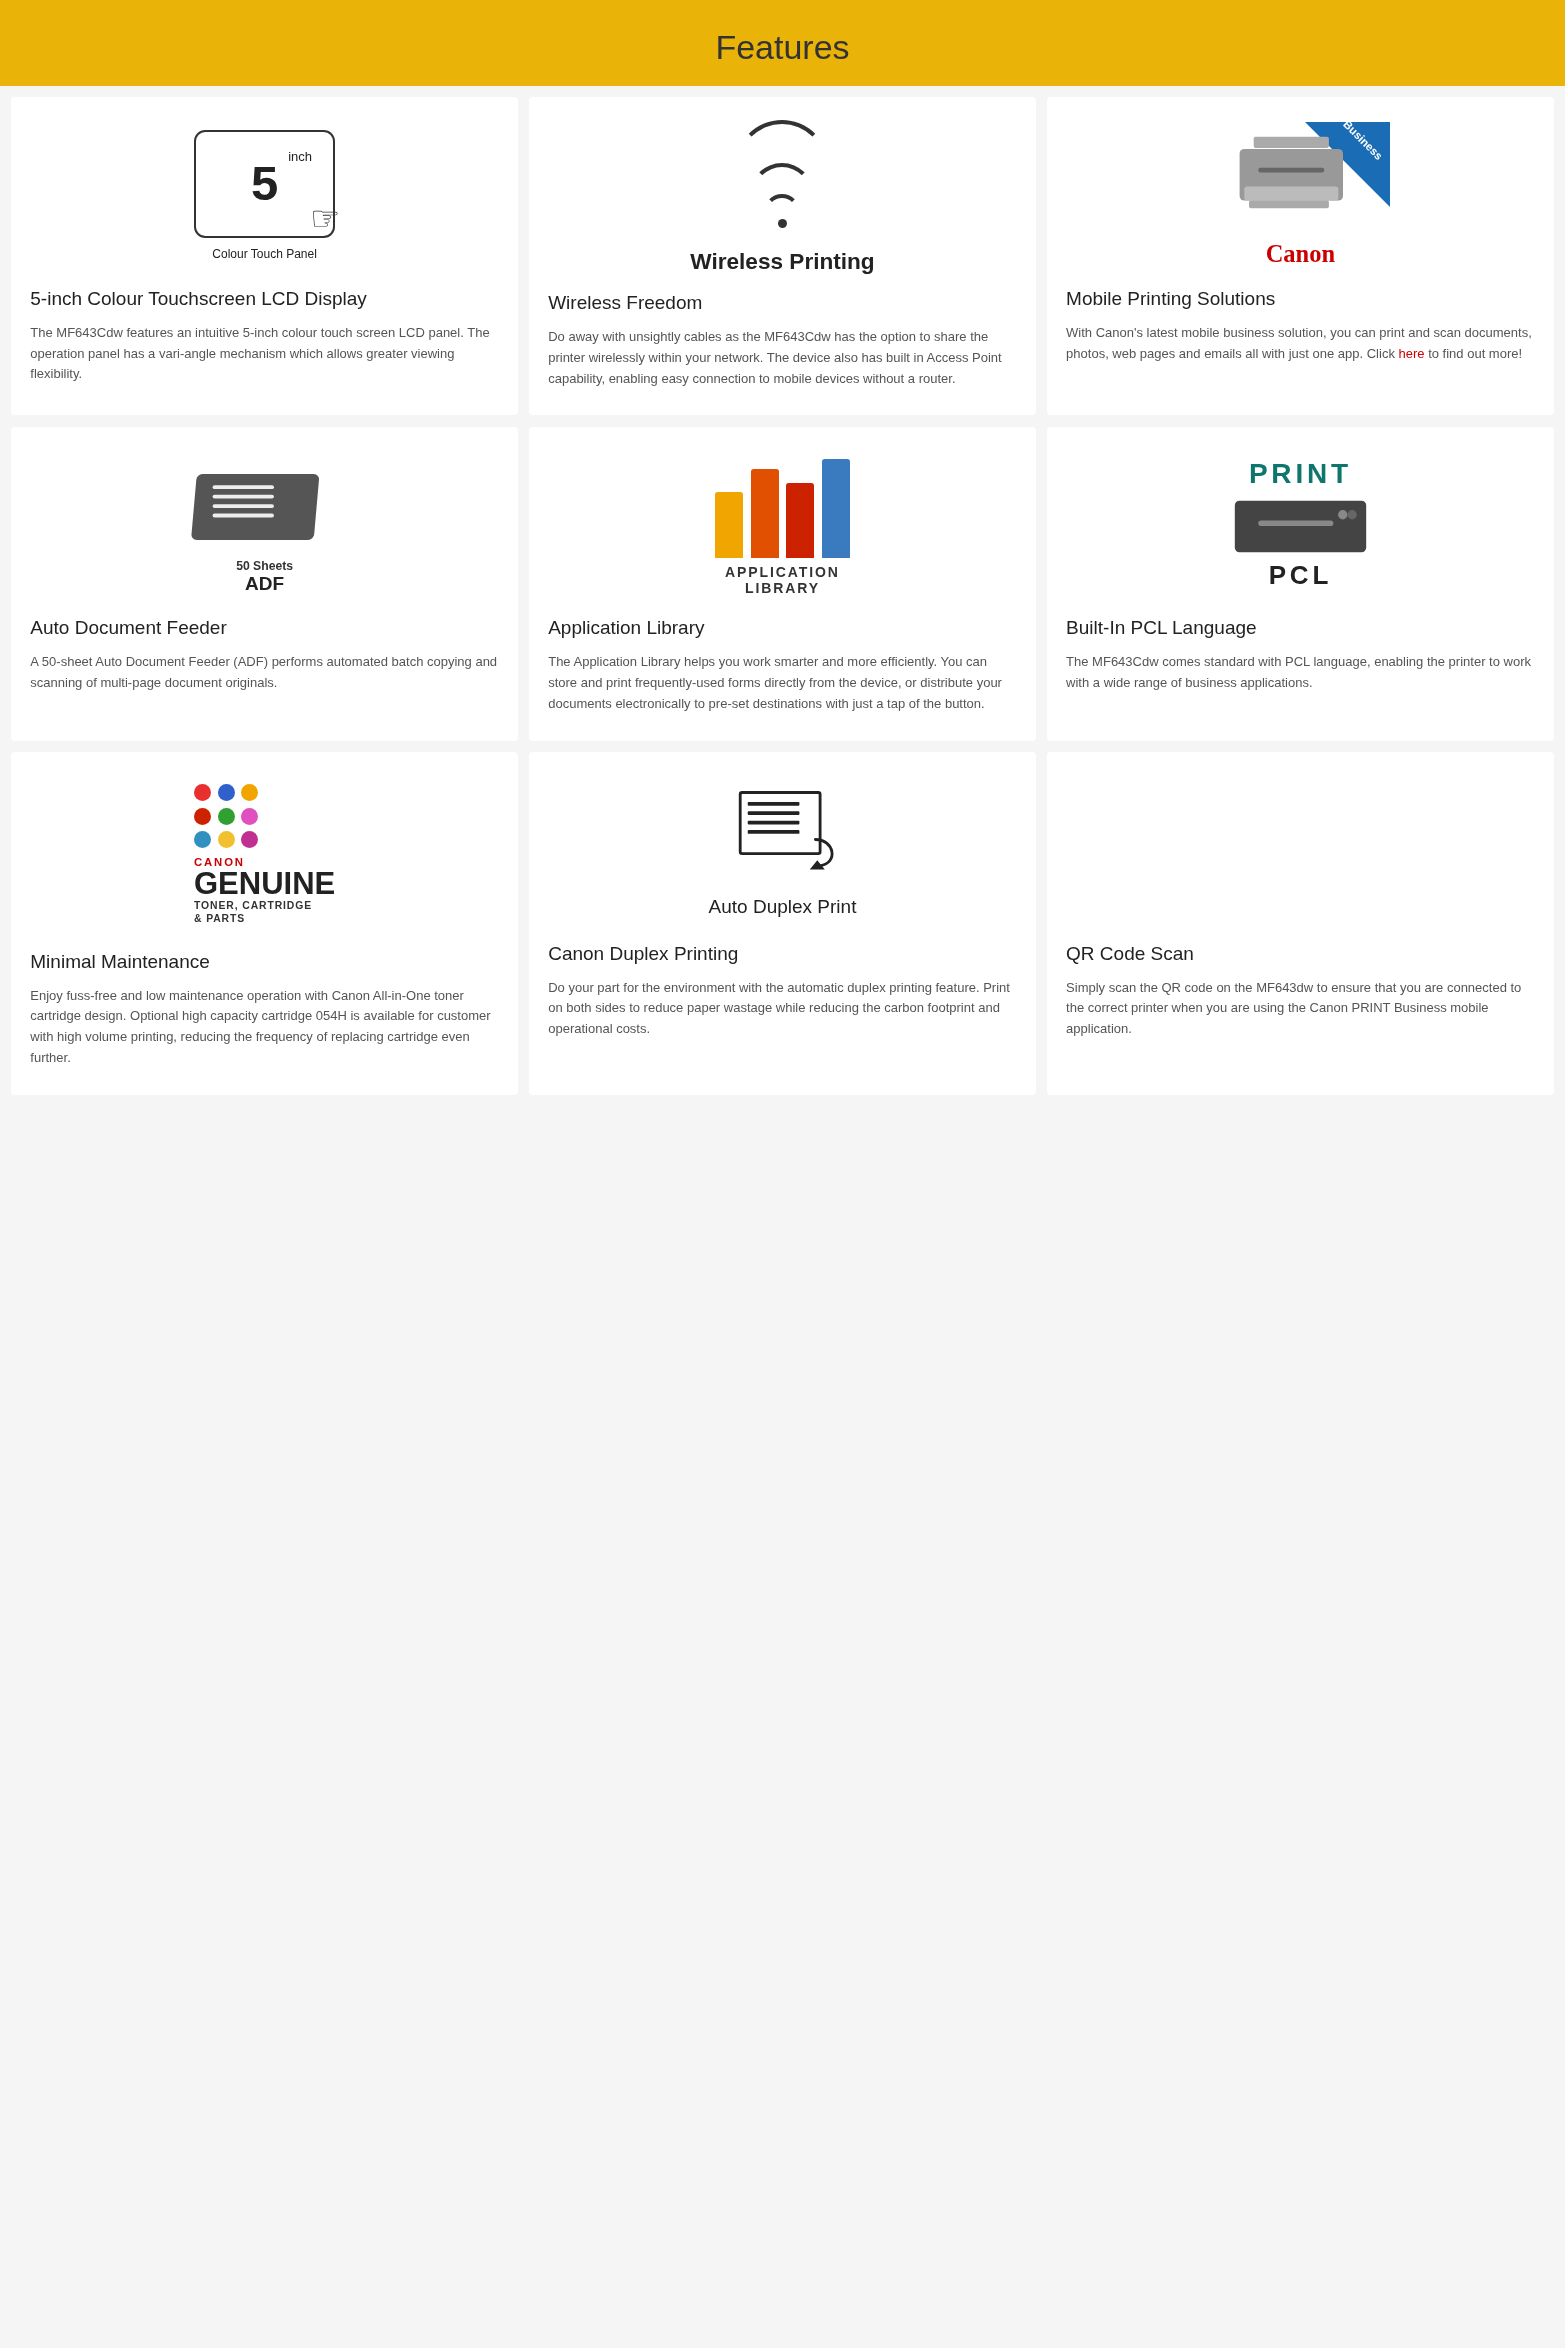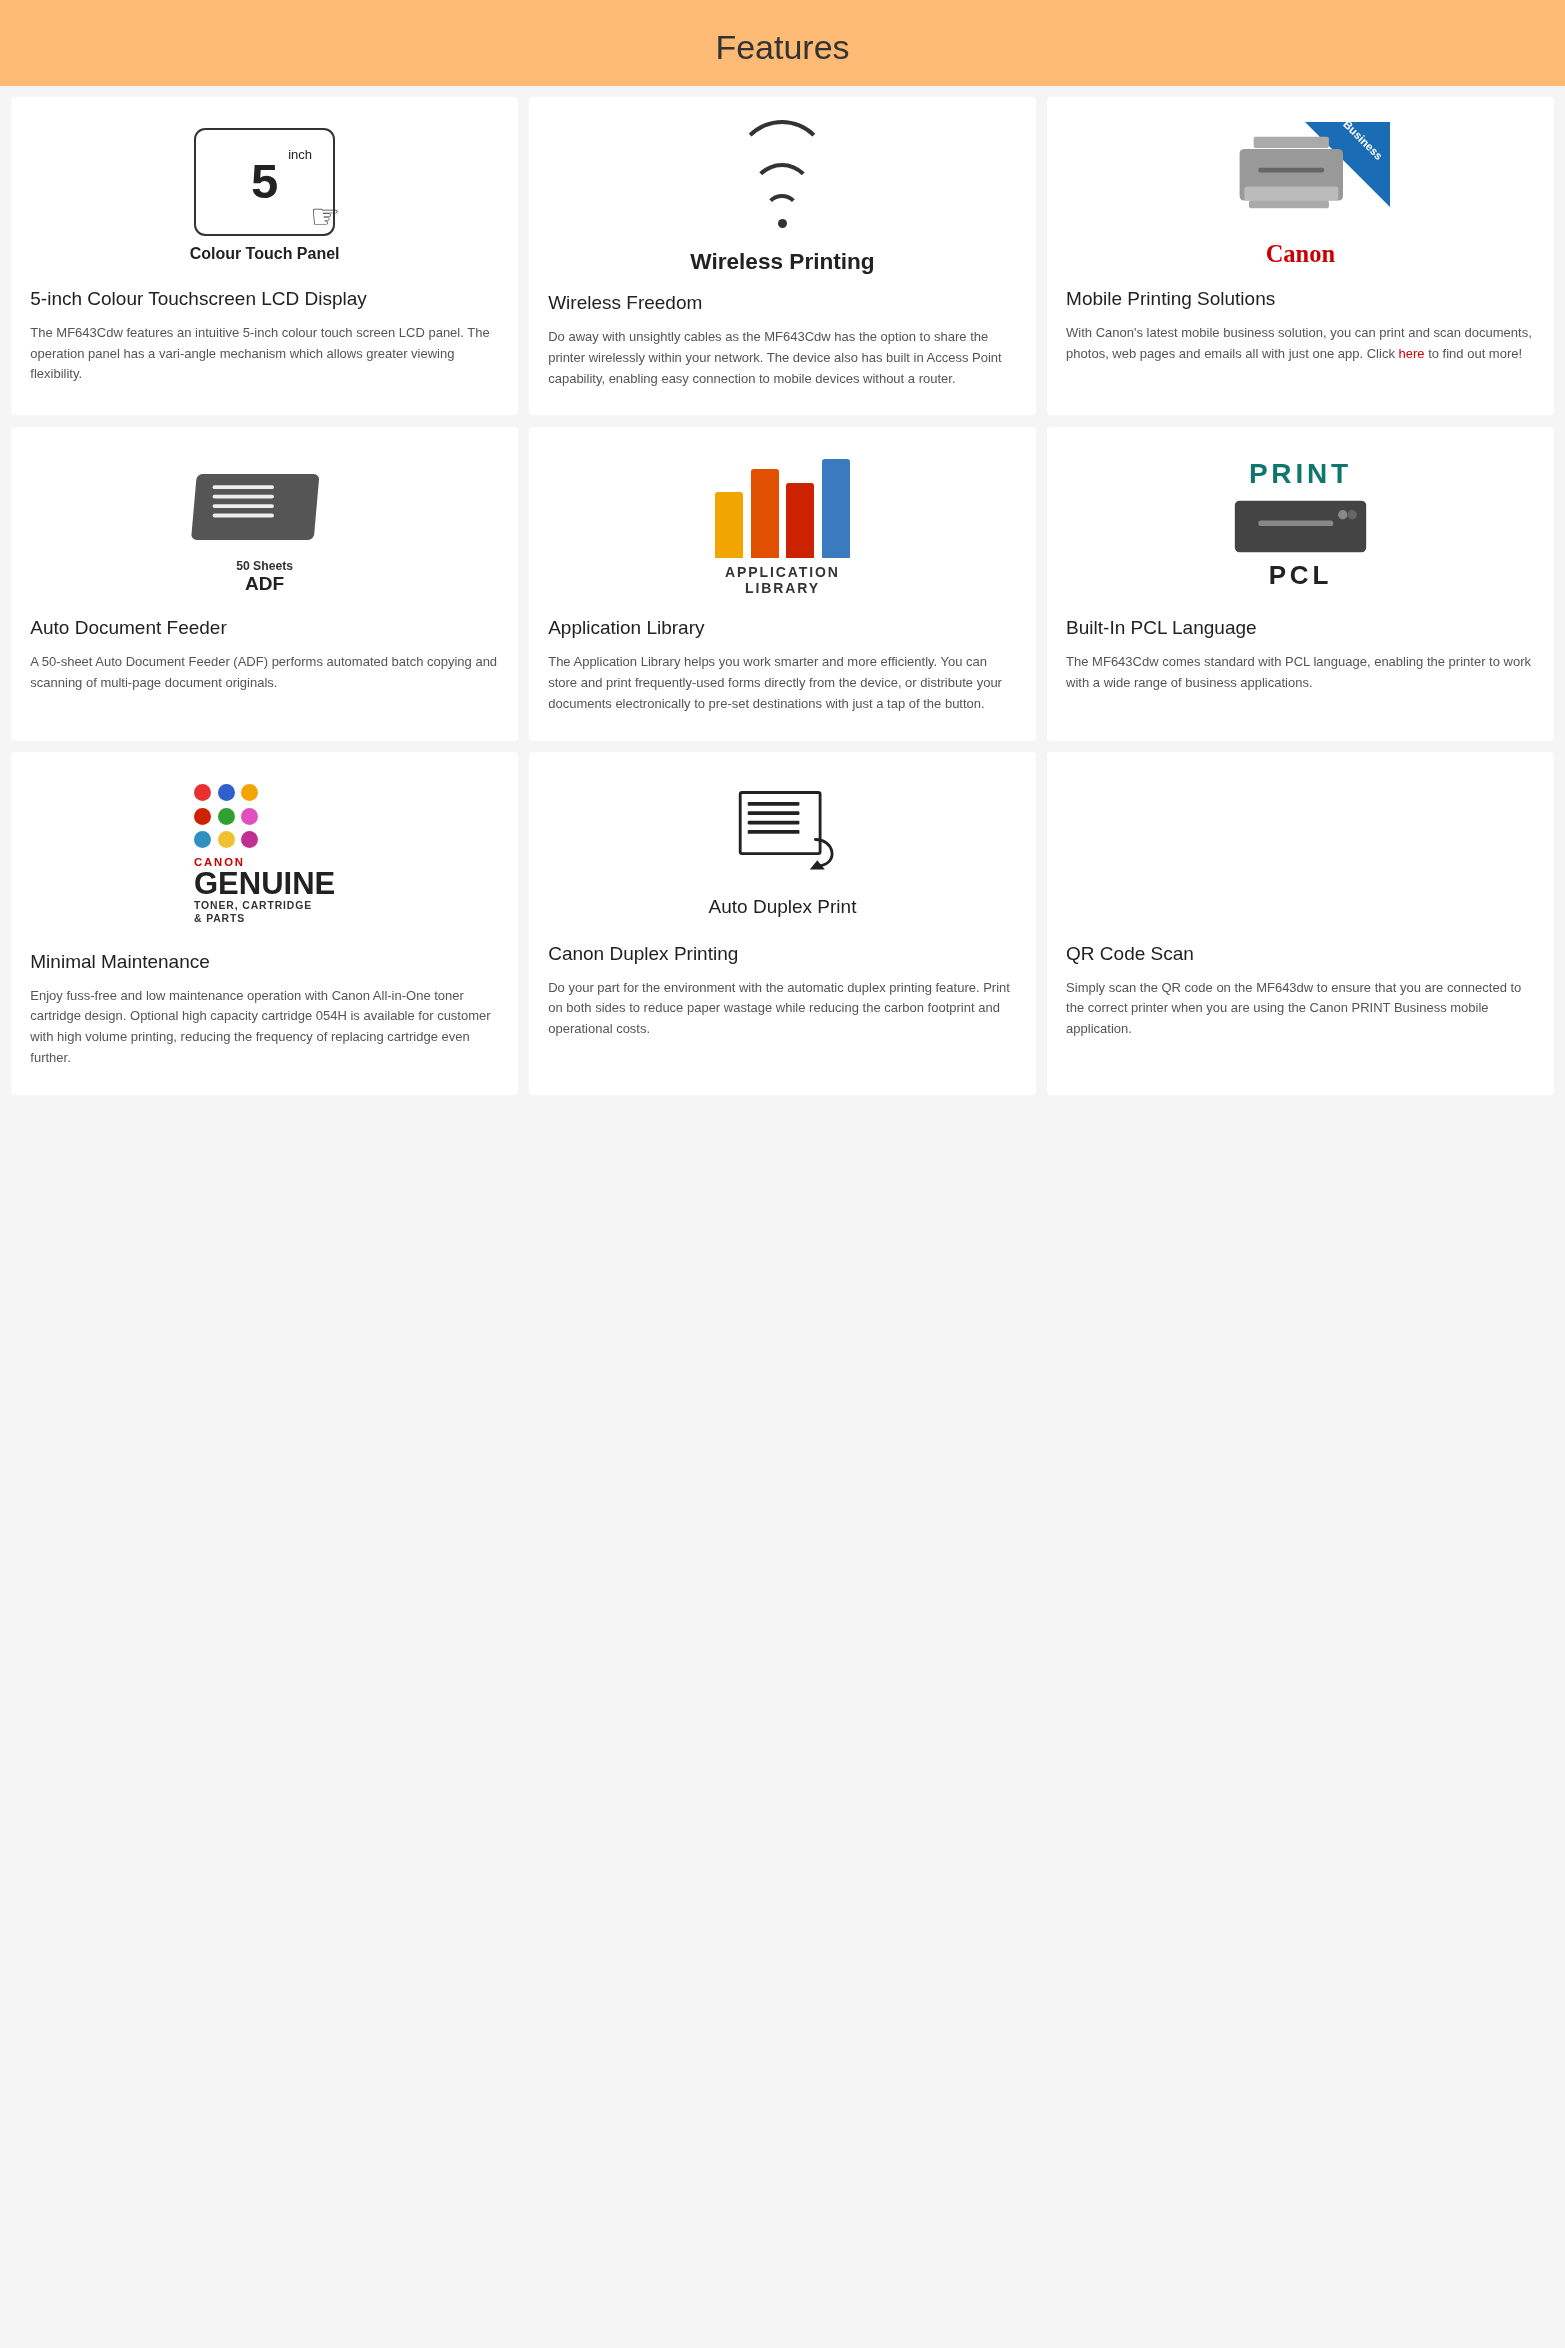--- a/index.html
+++ b/index.html
@@ -7,21 +7,21 @@
       font-family: Arial, sans-serif;
       background: #f5f5f5;
       color: #333;
     }
     .page-title {
       text-align: center;
       font-size: 34px;
       font-weight: 300;
       padding: 28px 19px 19px;
       color: #333;
-      background: #fdba74;
+      background: #eab308;
     }
     .features-grid {
       display: grid;
       grid-template-columns: repeat(3, 1fr);
       gap: 11.3px;
       padding: 11.3px;
       max-width: 1566px;
       margin: 0 auto;
     }
     .feature-card {
@@ -71,21 +71,21 @@
 <div class="features-grid">
 
   <div class="feature-card">
     <div class="feature-image-area">
       <div style="display:flex;flex-direction:column;align-items:center;">
         <div style="border:2.8px solid #333;border-radius:11.3px;width:141px;height:108px;display:flex;flex-direction:column;align-items:center;justify-content:center;position:relative;background:#fff;">
           <div style="font-size:49px;font-weight:900;line-height:1;color:#222;">5</div>
           <div style="font-size:13px;color:#222;position:absolute;top:17px;right:21px;">inch</div>
           <div style="position:absolute;bottom:-1.9px;right:-7.5px;font-size:34px;">☞</div>
         </div>
-        <div style="font-weight:bold;font-size:16px;color:#222;margin-top:9.4px;text-align:right;">Colour Touch Panel</div>
+        <div style="font-weight:normal;font-size:12px;color:#222;margin-top:9.4px;text-align:right;">Colour Touch Panel</div>
       </div>
     </div>
     <div class="feature-title">5-inch Colour Touchscreen LCD Display</div>
     <div class="feature-desc">The MF643Cdw features an intuitive 5-inch colour touch screen LCD panel. The operation panel has a vari-angle mechanism which allows greater viewing flexibility.</div>
   </div>
 
   <div class="feature-card">
     <div class="feature-image-area">
       <div style="display:flex;flex-direction:column;align-items:center;">
         <div class="wifi-icon">

